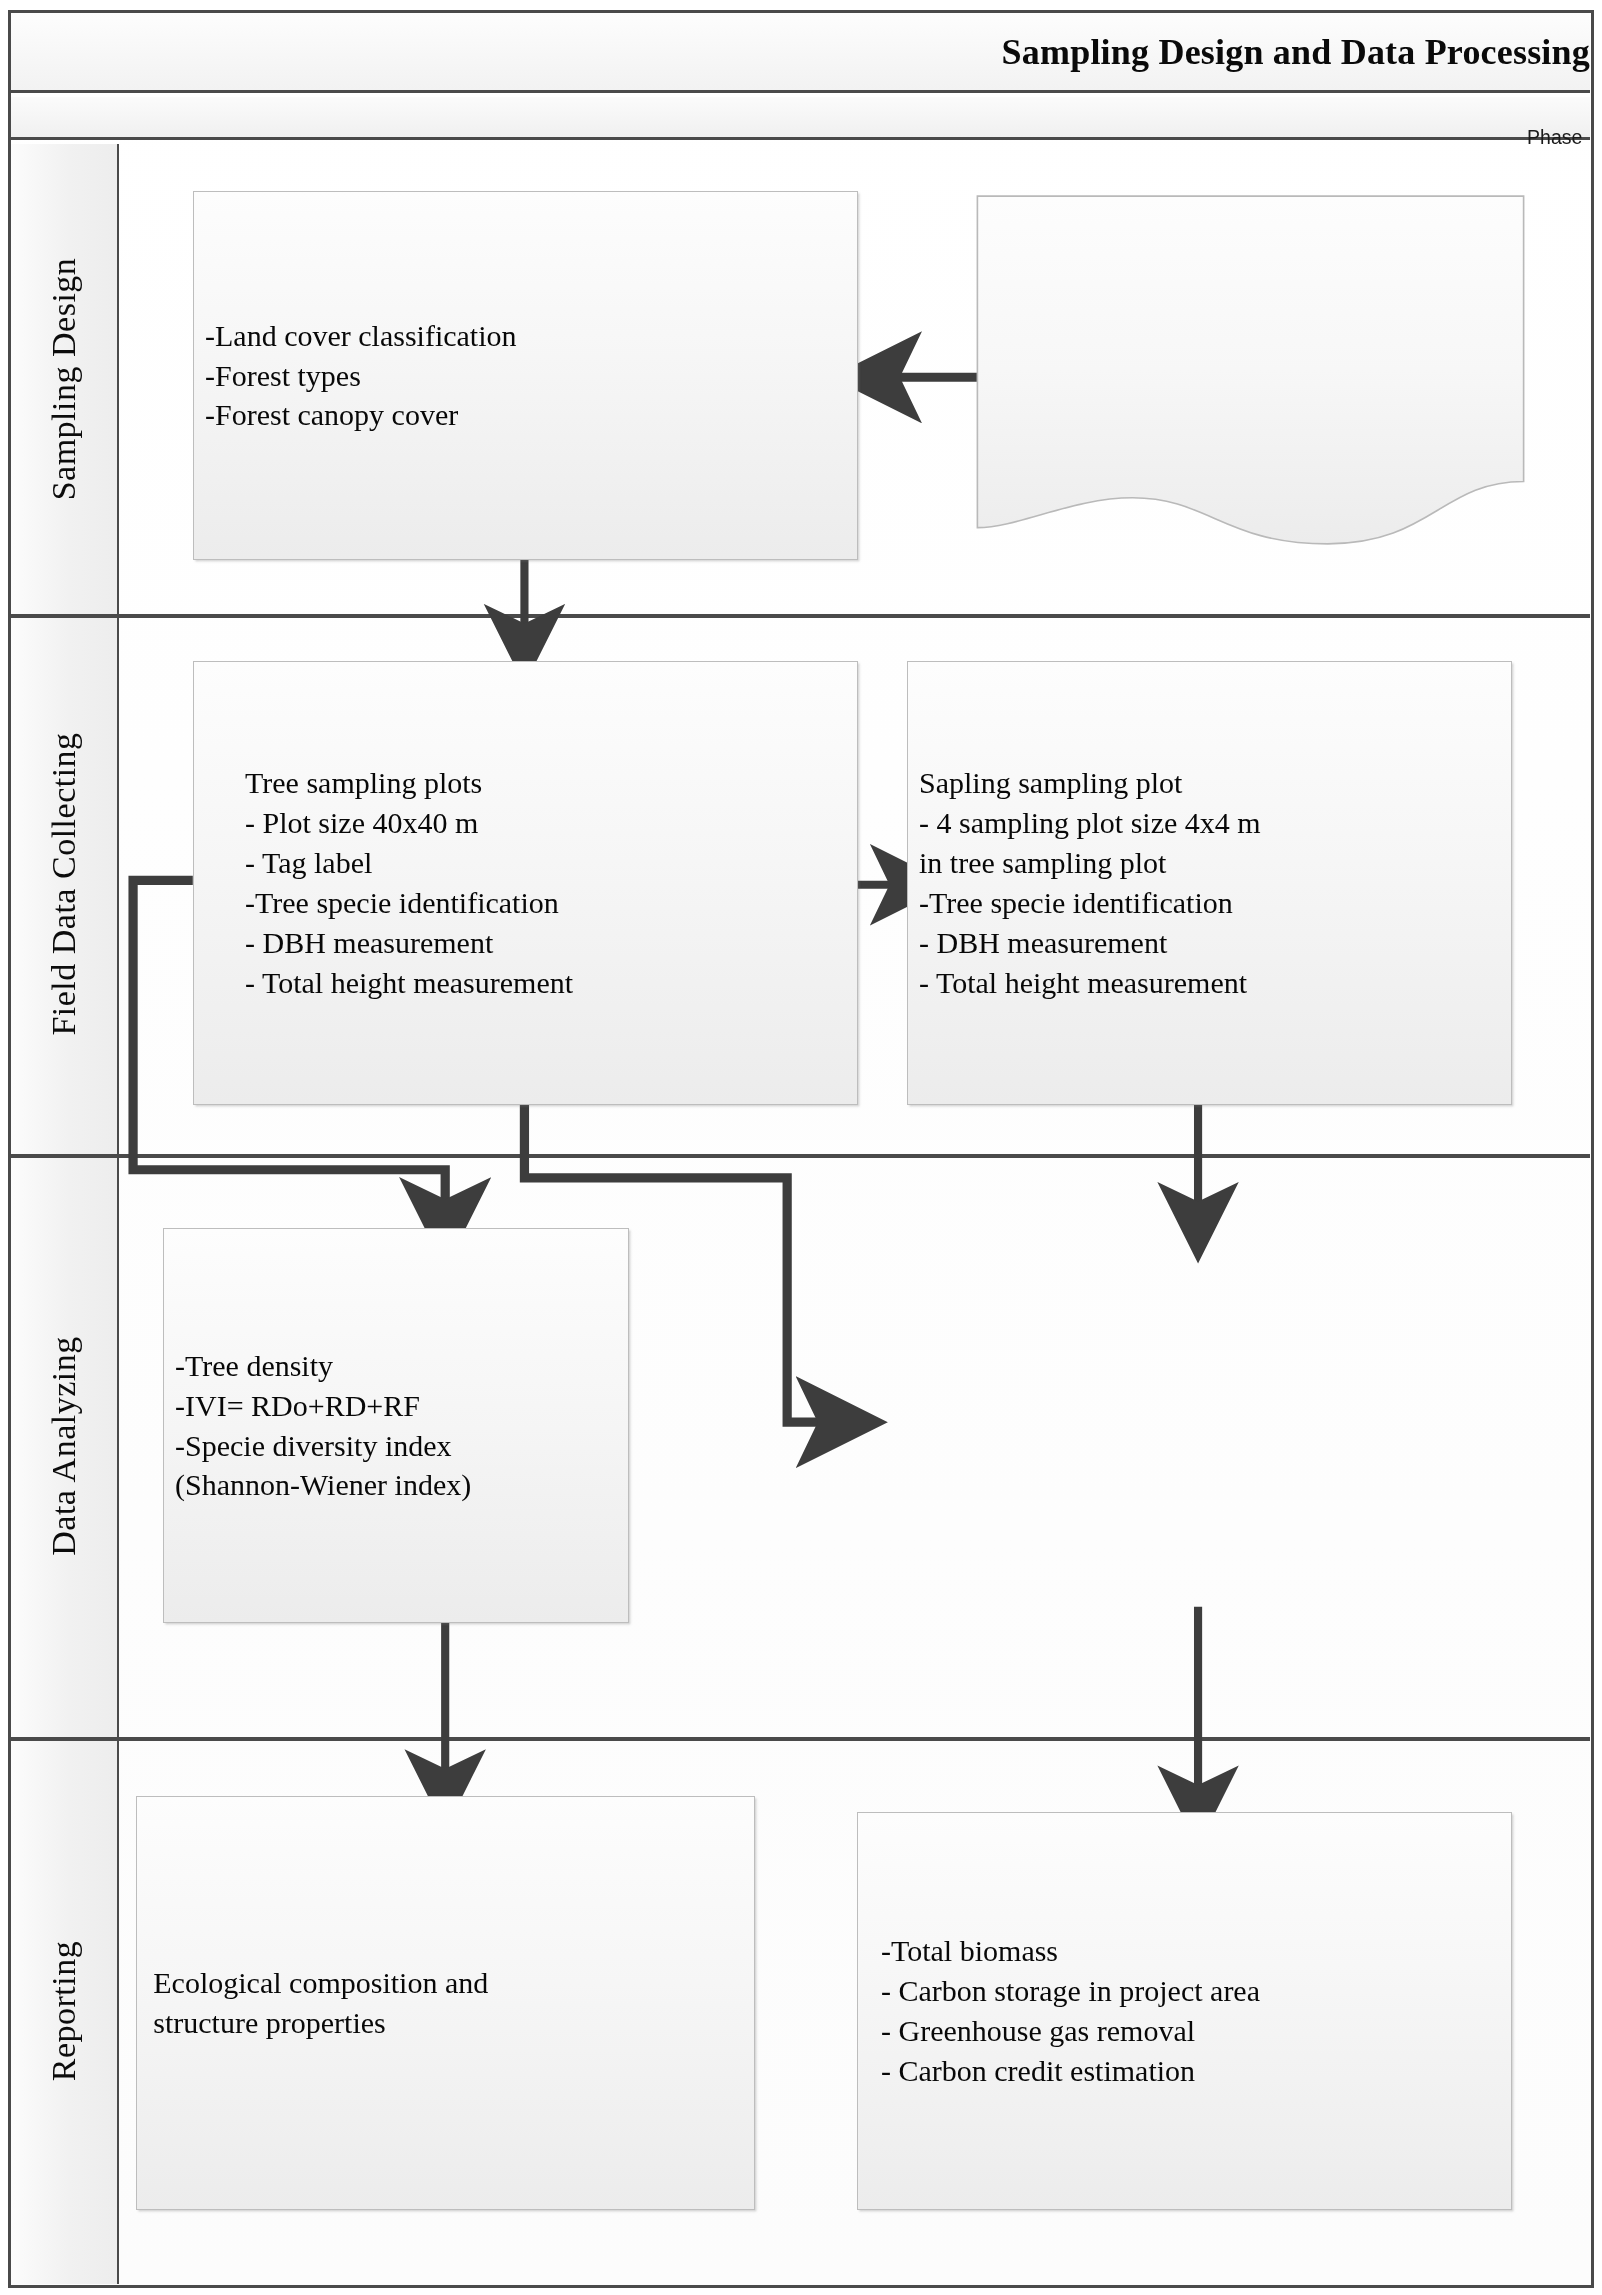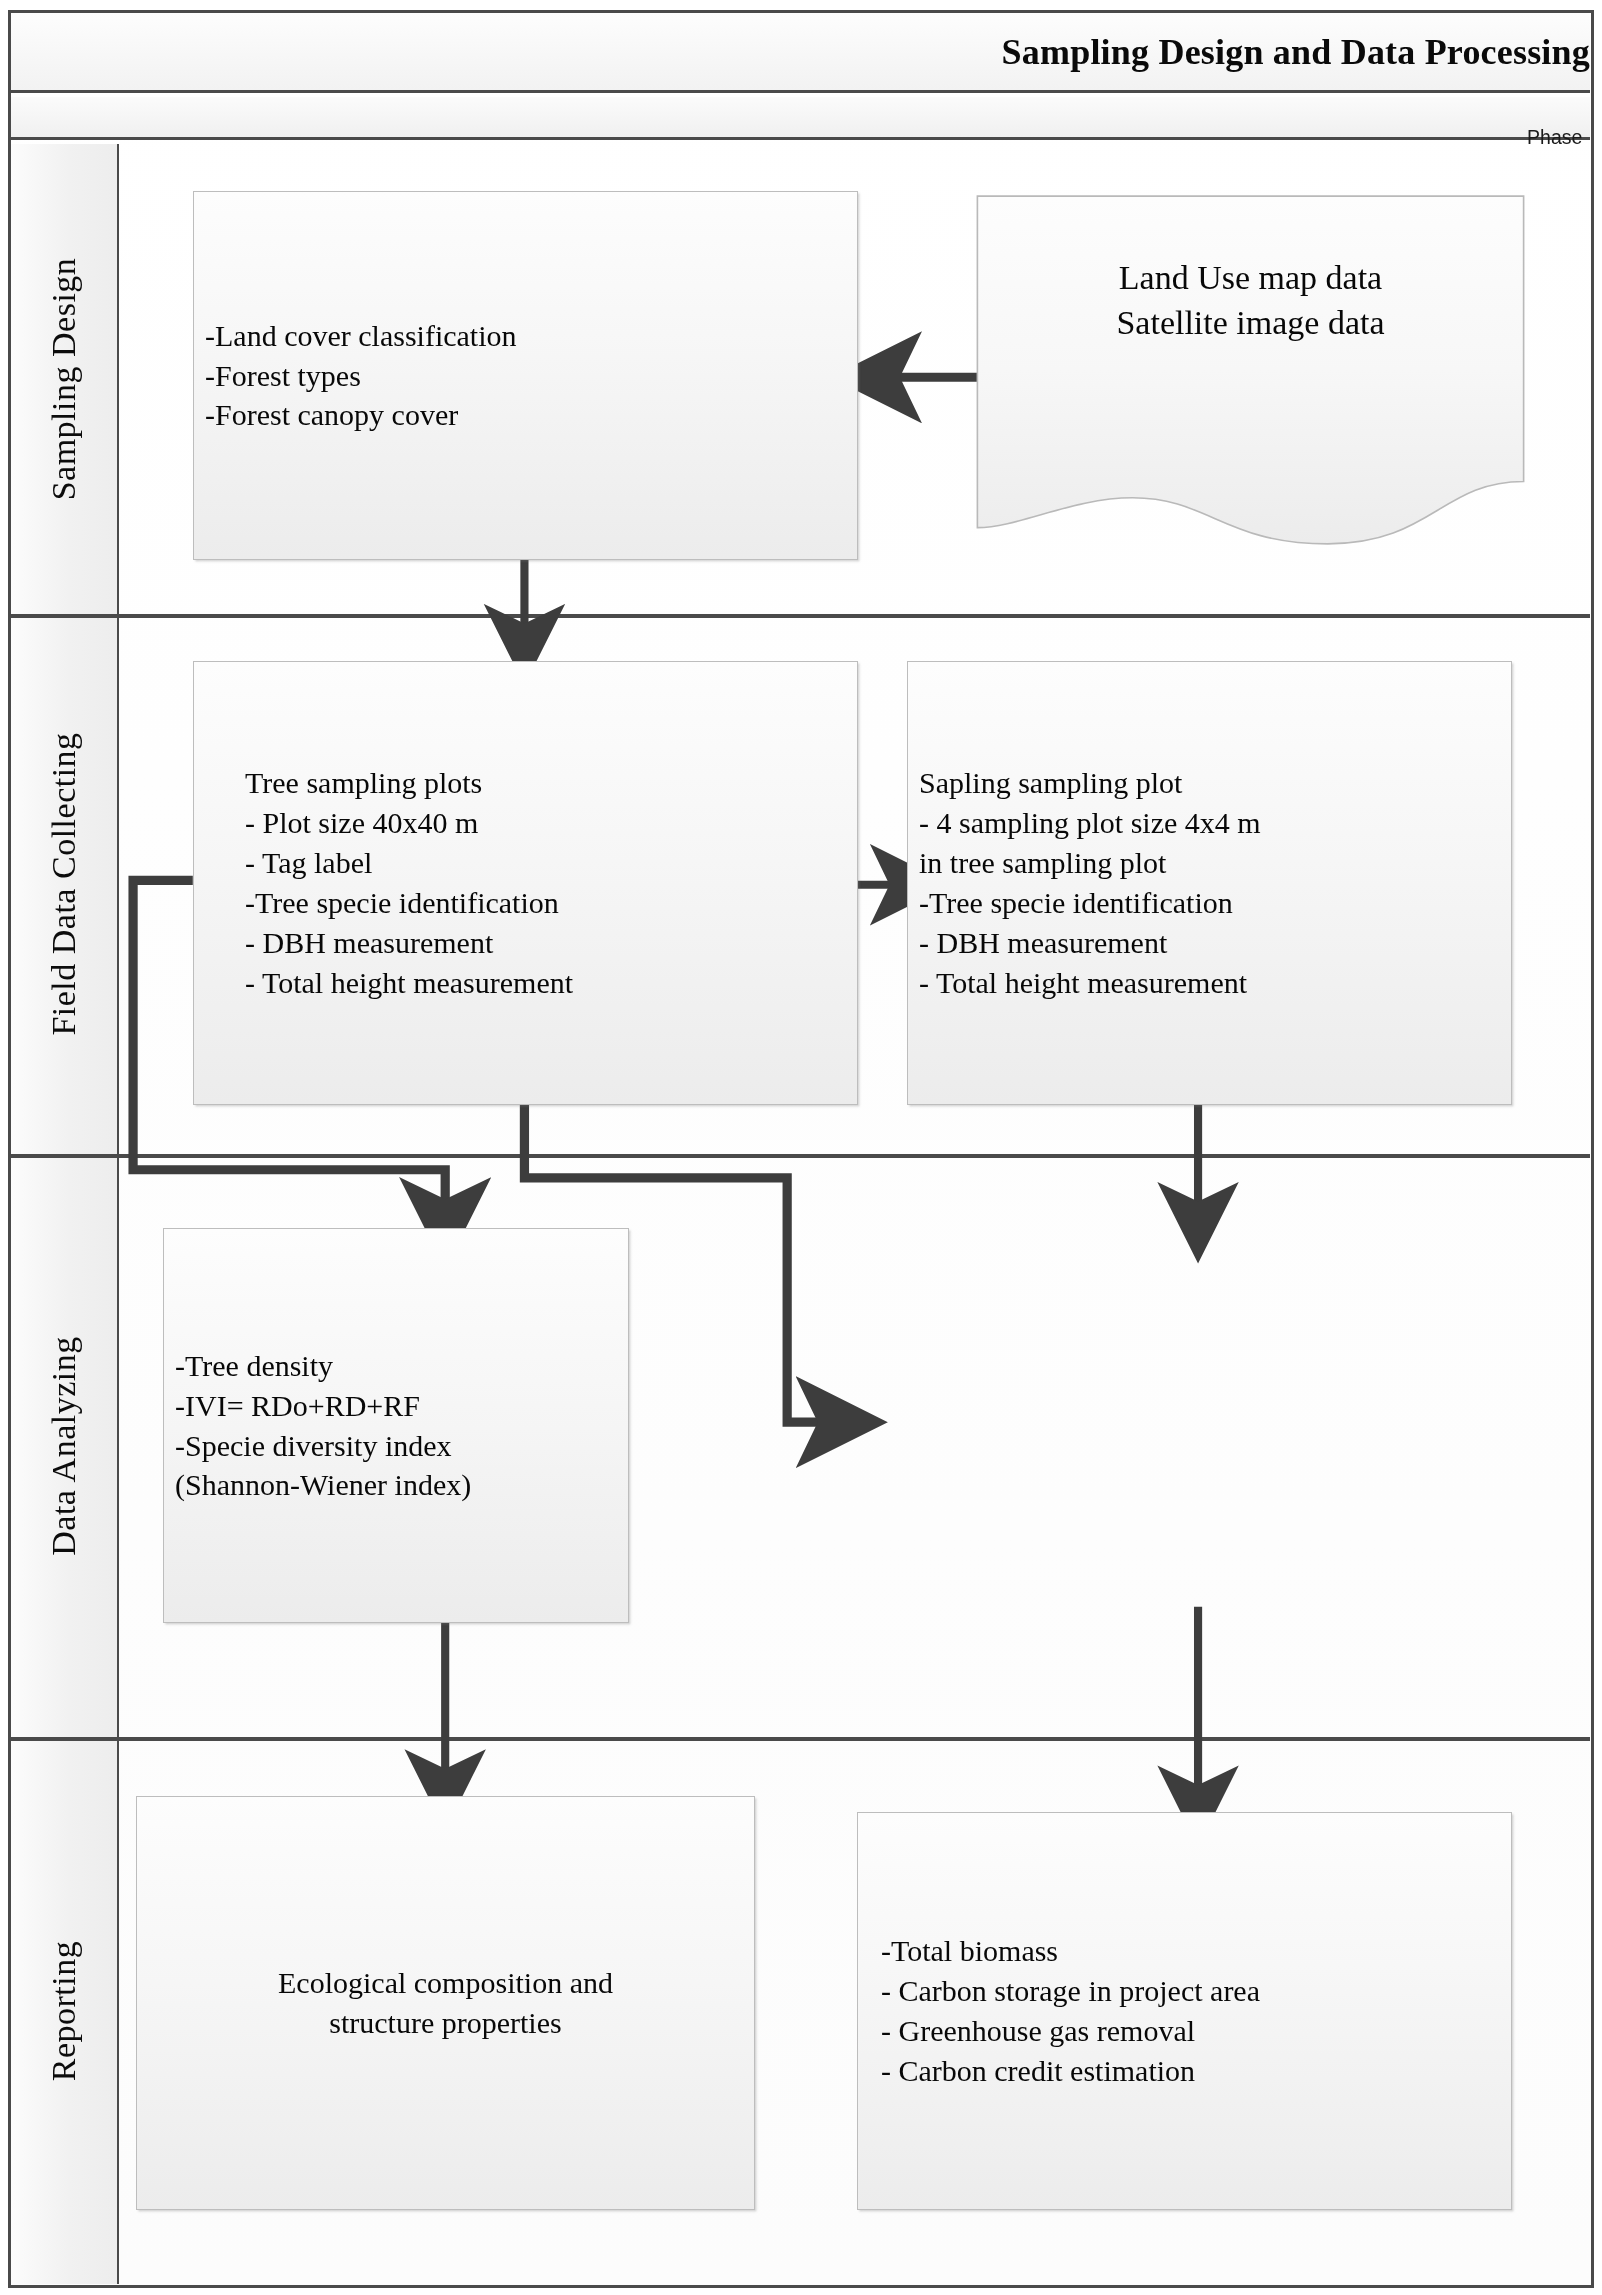--- a/index.html
+++ b/index.html
@@ -100,21 +100,21 @@
     overflow:hidden;
   }
   .node .txt{
     font-size:30px;
     line-height:1.33;
     color:#080808;
     padding:0 8.7px 0 11px;
     white-space:pre-line;
     font-family:"Liberation Serif", serif;
   }
-  .node.centered .txt{ text-align:center; padding:0 16.3px; }
+  .node.centered .txt{ text-align:left; padding:0 16.3px; }
 
   
   .docshape{
     position:absolute;
     overflow:visible;
   }
   .docshape svg{display:block;}
   .docshape .dtxt{
     position:absolute;
     left:0; top:0; width:100%;
@@ -214,22 +214,20 @@
     <svg width="551" height="358" viewBox="0 0 1015 660" xmlns="http://www.w3.org/2000/svg">
       <defs>
         <linearGradient id="docgrad" x1="0" y1="0" x2="0" y2="1">
           <stop offset="0%" stop-color="#fdfdfd"></stop>
           <stop offset="50%" stop-color="#f7f7f7"></stop>
           <stop offset="100%" stop-color="#ececec"></stop>
         </linearGradient>
       </defs>
       <path d="M4,4 L1011,4 L1011,530 C860,530 840,645 650,645 C460,645 430,560 290,560 C180,560 80,615 4,615 Z" fill="url(#docgrad)" stroke="#b9b9b9" stroke-width="3"></path>
     </svg>
-    <div class="dtxt" style="top:61px;">Land Use map data
-Satellite image data</div>
   </div>
 
   <div class="node" style="left:193px;top:661px;width:665px;height:444px;padding-left:40px;">
     <div class="txt">Tree sampling plots
 - Plot size 40x40 m
 - Tag label
 -Tree specie identification
 - DBH measurement
 - Total height measurement</div>
   </div>

